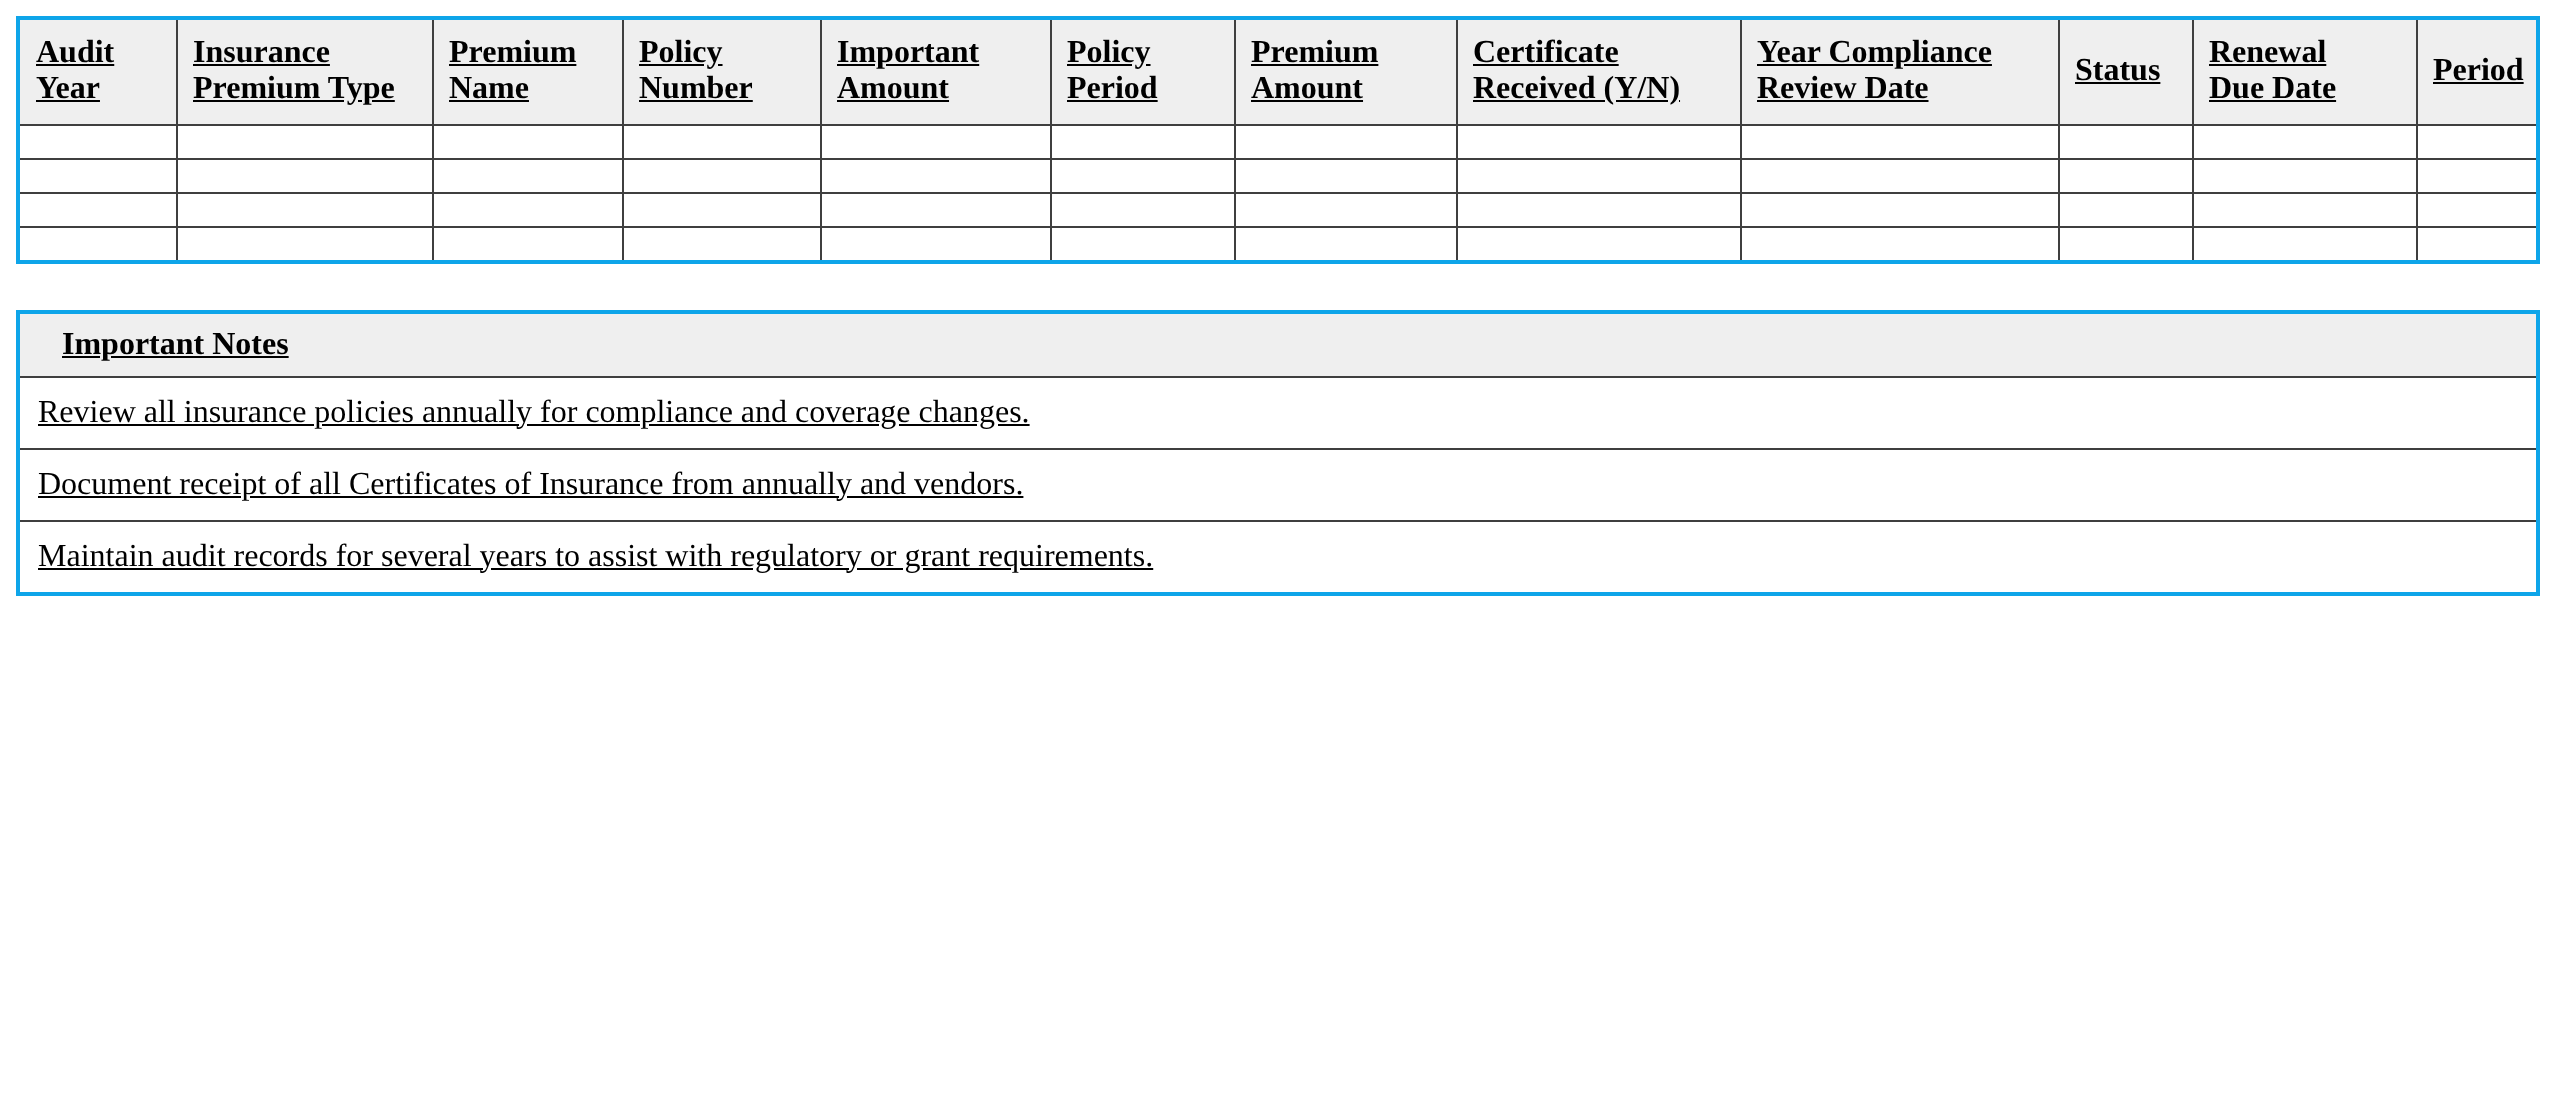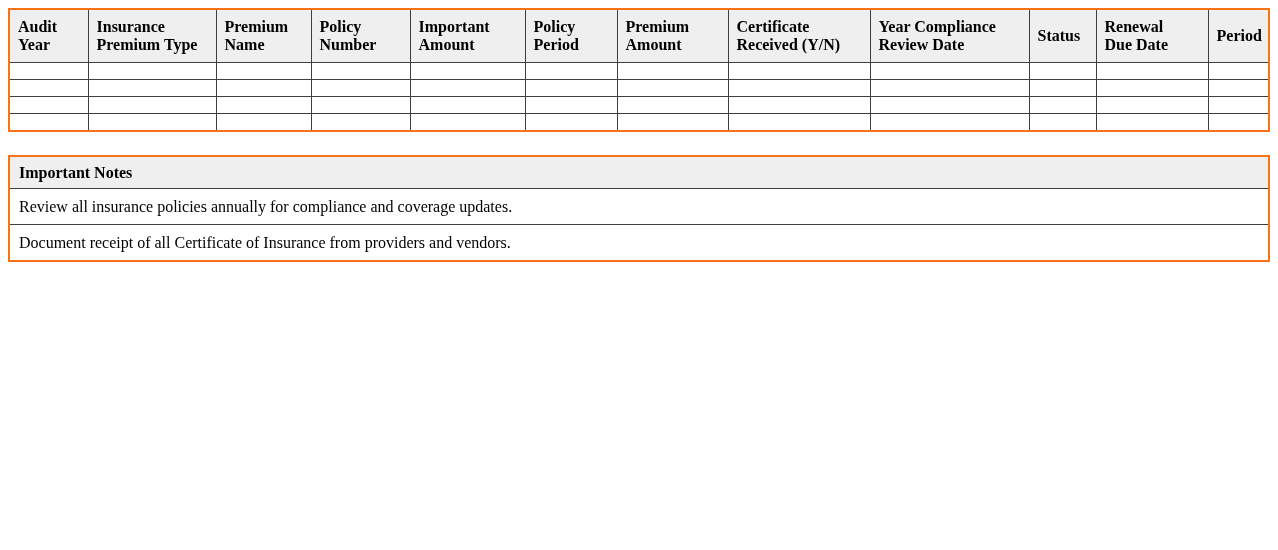--- a/index.html
+++ b/index.html
@@ -15,21 +15,22 @@
     height: 550px;
     background: #ffffff;
     box-sizing: border-box;
     padding: 8px;
     overflow: hidden;
   }
   table {
     border-collapse: collapse;
     table-layout: fixed;
     width: 1260px;
-    border: 2px solid #f97316;
+    border: 2px solid #0ea5e9;
+    text-decoration: underline;
   }
   th, td {
     border: 1px solid #3f3f3f;
     text-align: left;
     overflow: hidden;
   }
   
   .audit-table th {
     background: #efefef;
     font-weight: bold;
@@ -45,21 +46,21 @@
   }
   
   .notes-table {
     margin-top: 23px;
   }
   .notes-table th {
     background: #efefef;
     font-weight: bold;
     vertical-align: middle;
     height: 29px;
-    padding: 1px 9px;
+    padding: 1px 21px;
     margin-top: 36px;
   }
   .notes-table td {
     height: 33px;
     vertical-align: middle;
     padding: 1px 9px;
   }
 </style>
 </head>
 <body>
@@ -171,21 +172,24 @@
     <colgroup>
         <col style="width:1260px">
       </colgroup>
     <thead>
       <tr>
         <th>Important Notes</th>
       </tr>
     </thead>
     <tbody>
       <tr>
-        <td>Review all insurance policies annually for compliance and coverage updates.</td>
+        <td>Review all insurance policies annually for compliance and coverage changes.</td>
       </tr>
       <tr>
-        <td>Document receipt of all Certificate of Insurance from providers and vendors.</td>
+        <td>Document receipt of all Certificates of Insurance from annually and vendors.</td>
+      </tr>
+      <tr>
+        <td>Maintain audit records for several years to assist with regulatory or grant requirements.</td>
       </tr>
     </tbody>
   </table>
 
 </div>
 
 </body></html>

